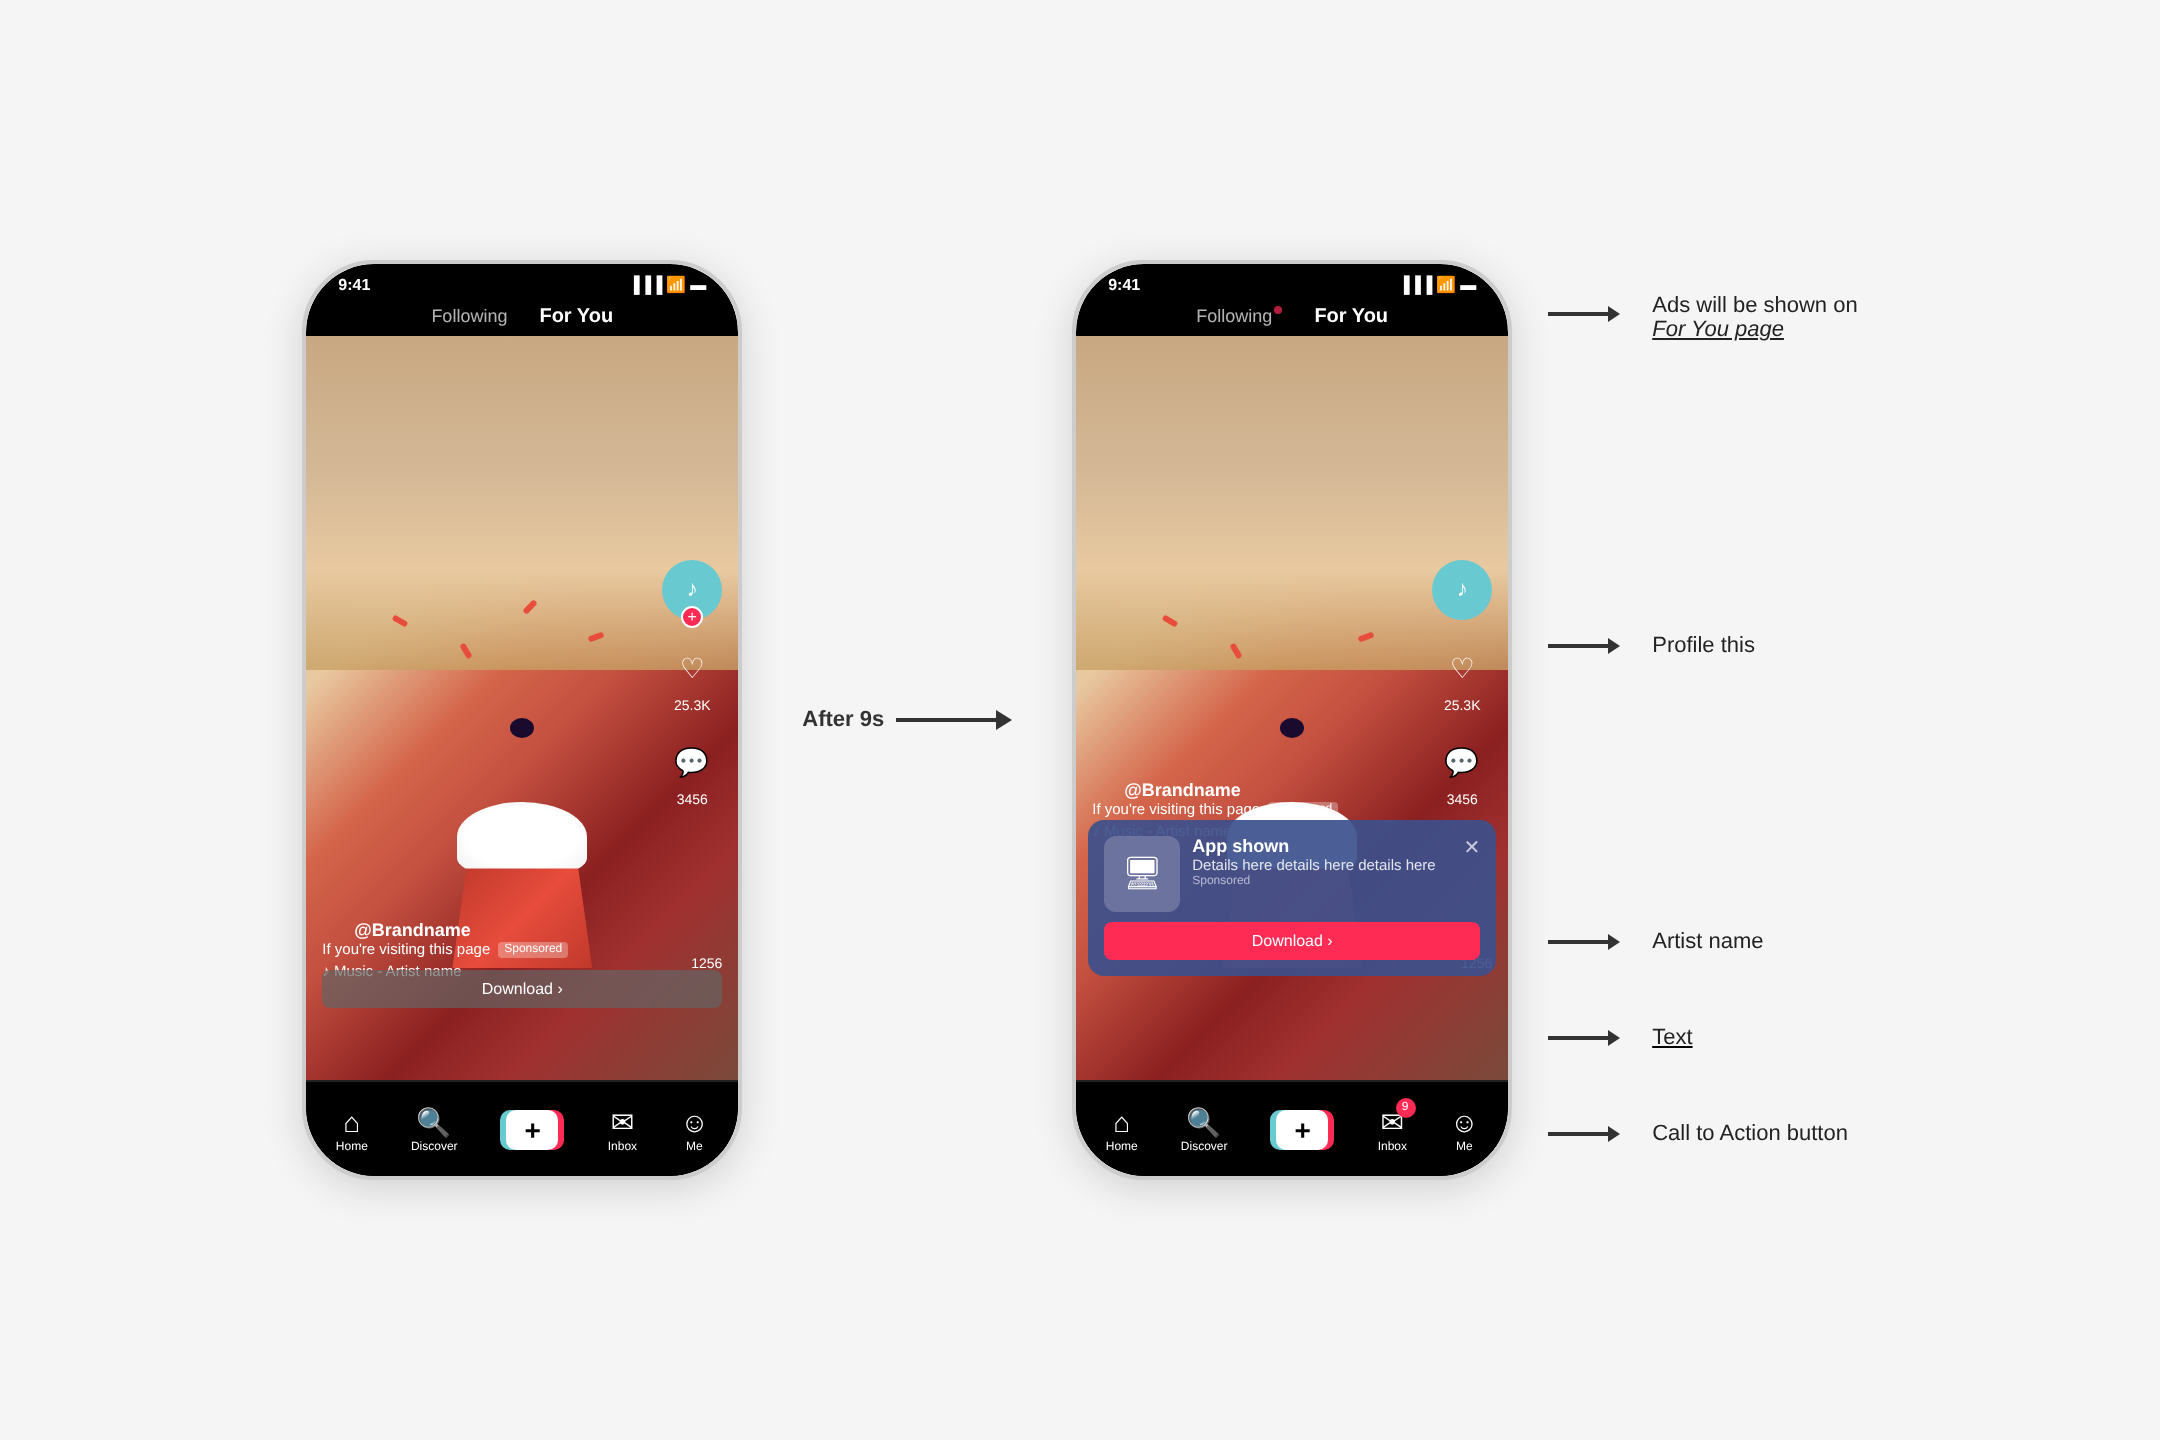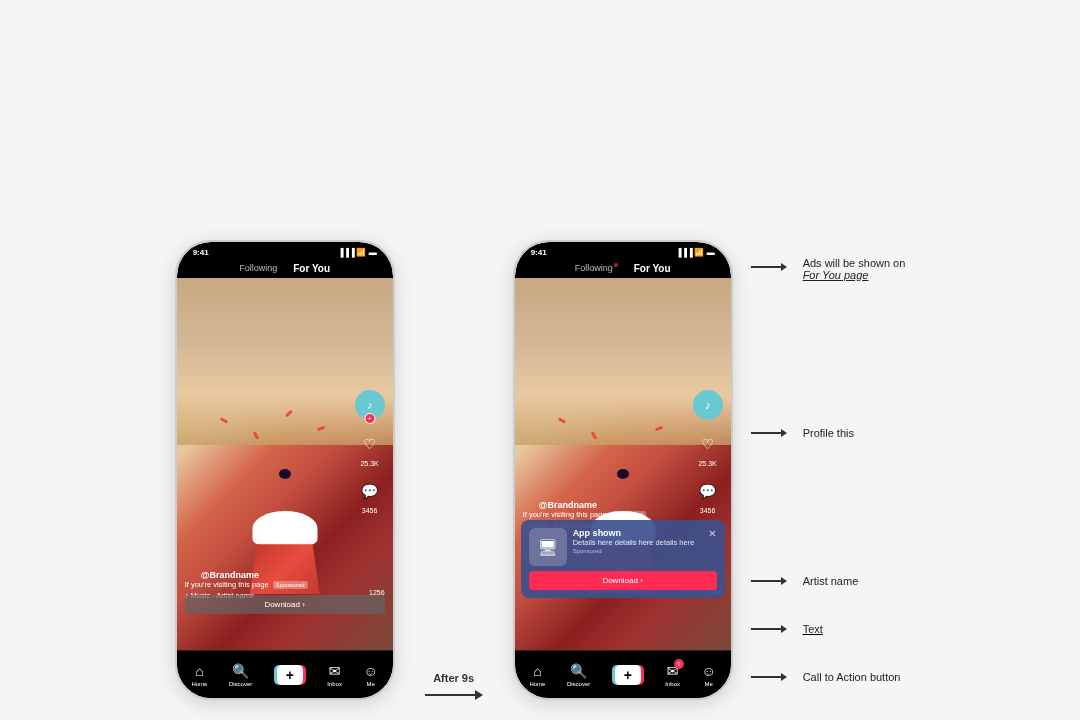--- a/index.html
+++ b/index.html
@@ -9,21 +9,21 @@
       background: #f5f5f5;
       font-family: -apple-system, BlinkMacSystemFont, 'Segoe UI', Arial, sans-serif;
       display: flex;
       align-items: center;
       justify-content: center;
       overflow: hidden;
     }
 
     .main-container {
       display: flex;
-      align-items: flex-end;
+      align-items: center;
       justify-content: center;
       gap: 30px;
       width: 100%;
       height: 100%;
       padding: 20px;
     }
 
     
     .phone {
       width: 220px;
@@ -499,21 +499,21 @@
     .ad-close {
       color: rgba(255,255,255,0.7);
       font-size: 10px;
       cursor: pointer;
       margin-left: auto;
     }
 
     
     .arrow-container {
       display: flex;
-      flex-direction: column;
+      flex-direction: row;
       align-items: center;
       gap: 6px;
       flex-shrink: 0;
     }
 
     .arrow-label {
       font-size: 11px;
       font-weight: 600;
       color: #333;
     }

